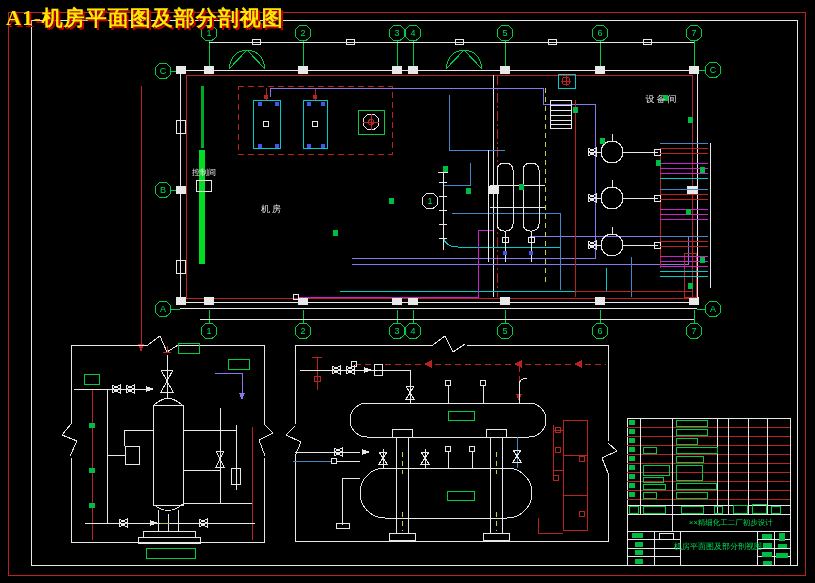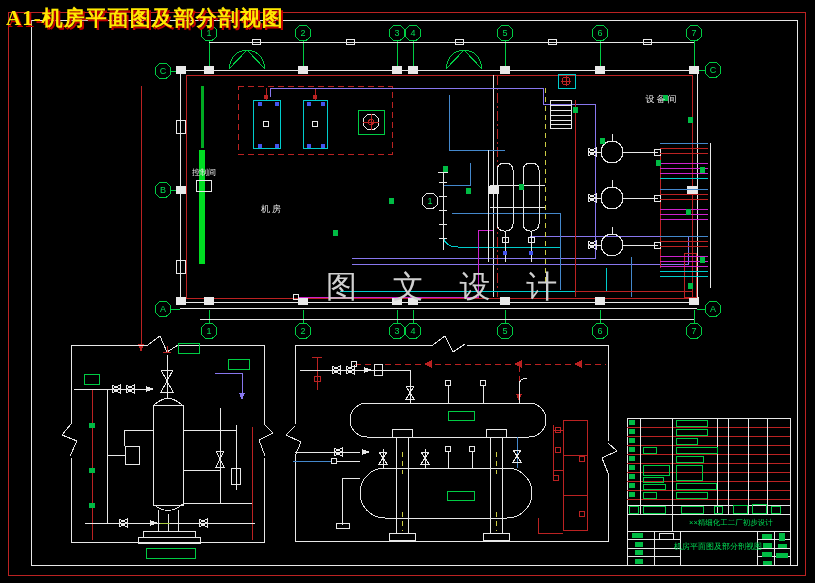--- a/index.html
+++ b/index.html
@@ -28,21 +28,20 @@
   .tg{fill:#00dd55;font-size:9px;text-anchor:middle;font-family:"Liberation Sans",sans-serif}
   .tw{fill:#e8e8e8;text-anchor:middle;font-family:"Liberation Sans",sans-serif}
   .tb{fill:#00dd55;text-anchor:middle;font-family:"Liberation Sans",sans-serif}
 </style>
 </head>
 <body>
 
 <div class="canvas">
 
   <div class="page-title">A1-机房平面图及部分剖视图</div>
-  <div class="watermark">图 文 设 计</div>
 
   <svg width="815" height="583" viewBox="0 0 815 583" shape-rendering="crispEdges">
 
     <g>
       <rect x="8" y="12" width="797" height="563" class="r"></rect>
       <rect x="31.5" y="20.5" width="766" height="545" class="w"></rect>
     </g>
 
     <g>
       <path class="g" d="M209,41 V66 M303,41 V66 M397,41 V66 M413,41 V66 M505,41 V66 M600,41 V66 M694,41 V66"></path>

